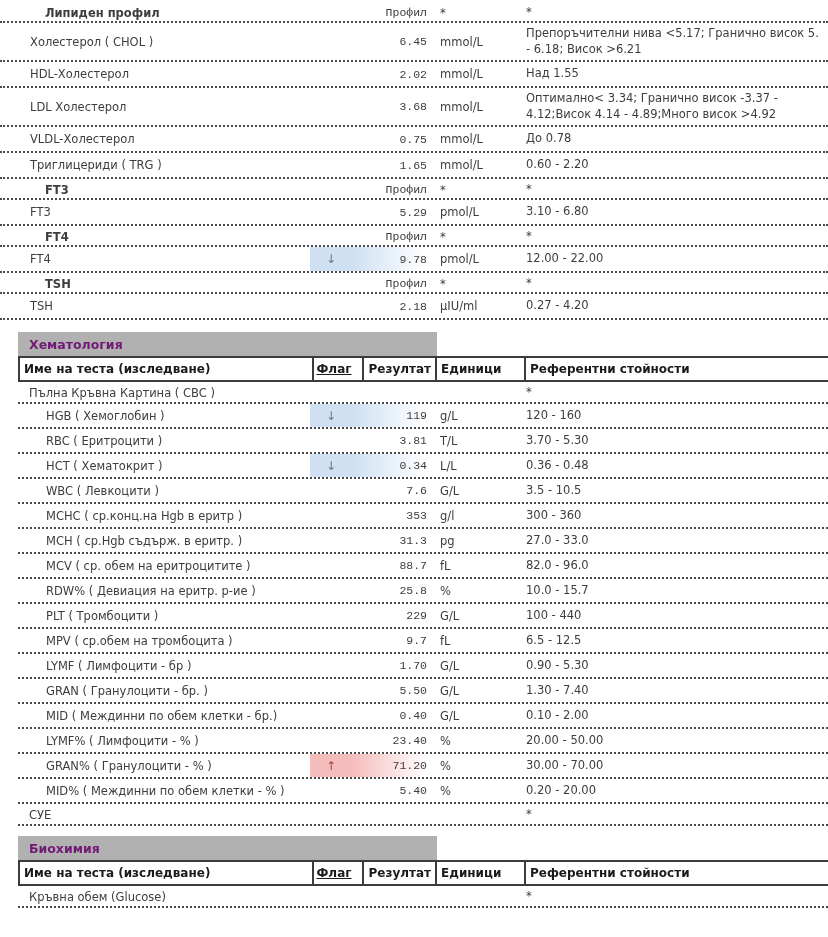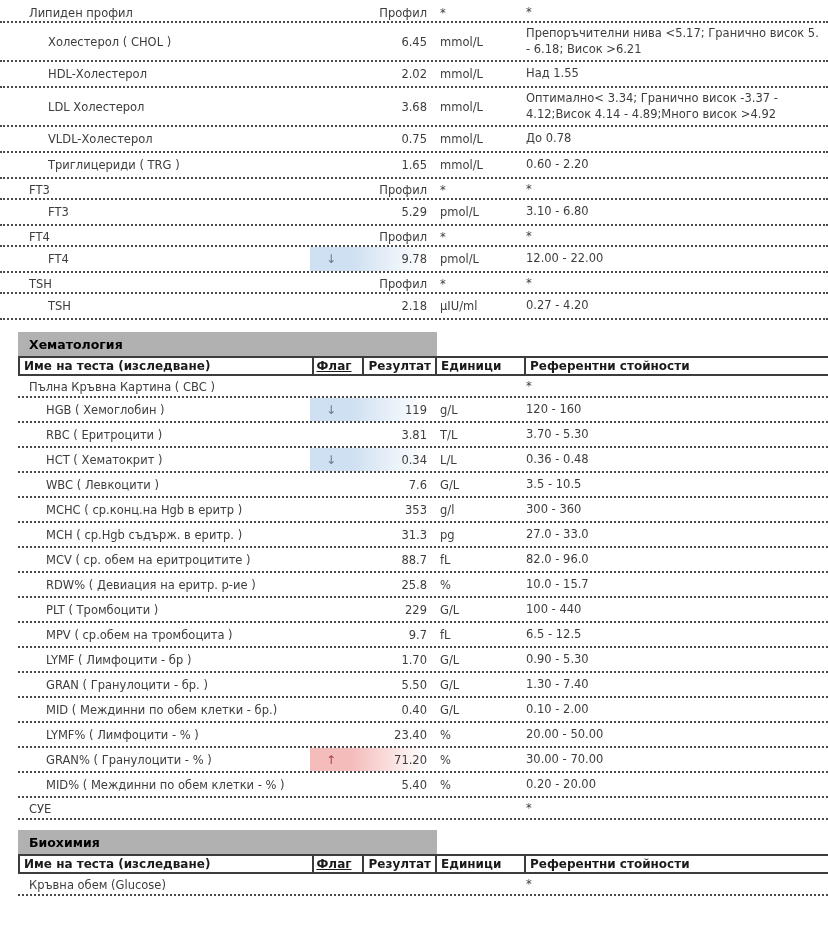--- a/index.html
+++ b/index.html
@@ -18,54 +18,54 @@
   }
   .toptable .row { grid-template-columns:310px 42px 81px 89px auto; }
   .sec .row { margin-left:18px; grid-template-columns:292px 42px 81px 89px auto; }
 
   .r-profile { height:21px; }
   .toptable .r-test { min-height:26px; }
   .sec .r-test { min-height:25px; }
   .r-section { height:22px; }
 
   .c-name { white-space:nowrap; overflow:hidden; }
-  .toptable .c-name.lvl-section { padding-left:29px; }
-  .toptable .c-name.lvl-test { padding-left:48px; }
+  .toptable .c-name.lvl-section { padding-left:45px;font-weight:bold; }
+  .toptable .c-name.lvl-test { padding-left:30px; }
   .sec .c-name.lvl-section { padding-left:11px; }
   .sec .c-name.lvl-test { padding-left:28px; }
 
   .c-flag { height:100%; display:flex; align-items:center; justify-content:center; font-size:12px; }
-  .c-result { height:100%; display:flex; align-items:center; justify-content:flex-end; padding-right:6px; white-space:nowrap; }
+  .c-result { height:100%; display:flex; align-items:center; justify-content:flex-end; padding-right:6px; white-space:nowrap;font-family:Liberation Mono, monospace; }
   .c-units { padding-left:7px; white-space:nowrap; }
   .c-ref { padding:3px 2px 3px 4px; white-space:pre-line; line-height:1.35; }
 
   
   .hl-low  .c-flag { background:var(--hl-low,#cfe0f2); color:#63788a; }
   .hl-low  .c-result { background:linear-gradient(to right, var(--hl-low,#cfe0f2), #ffffff 92%); }
   .hl-high .c-flag { background:var(--hl-high,#f5bcbc); color:#a34343; }
   .hl-high .c-result { background:linear-gradient(to right, var(--hl-high,#f5bcbc), #ffffff 92%); }
 
   .res-pending { color:var(--pending,#cc2222); }
 
   
   .secbar {
     margin-left:18px; width:419px; height:24px;
     background:var(--bar-bg,#b1b1b1);
     display:flex; align-items:center; padding-left:11px;
-    font-weight:bold; font-size:12.5px; color:#000000;
+    font-weight:bold; font-size:12.5px; color:#701a75;
   }
 
   
   .thead {
     display:grid; margin-left:18px;
     grid-template-columns:292px 42px 81px 89px auto;
     border-top:2px solid var(--border,#3c3c3c);
     border-bottom:2px solid var(--border,#3c3c3c);
     border-left:2px solid var(--border,#3c3c3c);
-    height:20px; font-weight:bold; font-size:12px; color:#1a1a1a;
+    height:26px; font-weight:bold; font-size:12px; color:#1a1a1a;
   }
   .th { display:flex; align-items:center; padding:0 4px; height:100%; overflow:hidden; white-space:nowrap; }
   .th-flag, .th-result, .th-units, .th-ref { border-left:2px solid var(--border,#3c3c3c); }
   .th-flag { justify-content:center;text-decoration:underline; }
   .th-result { justify-content:flex-end;margin-left:8px; }
 
   .sec-hema { margin-top:12px; }
   .sec-bio  { margin-top:10px; }
 </style>
 </head>

